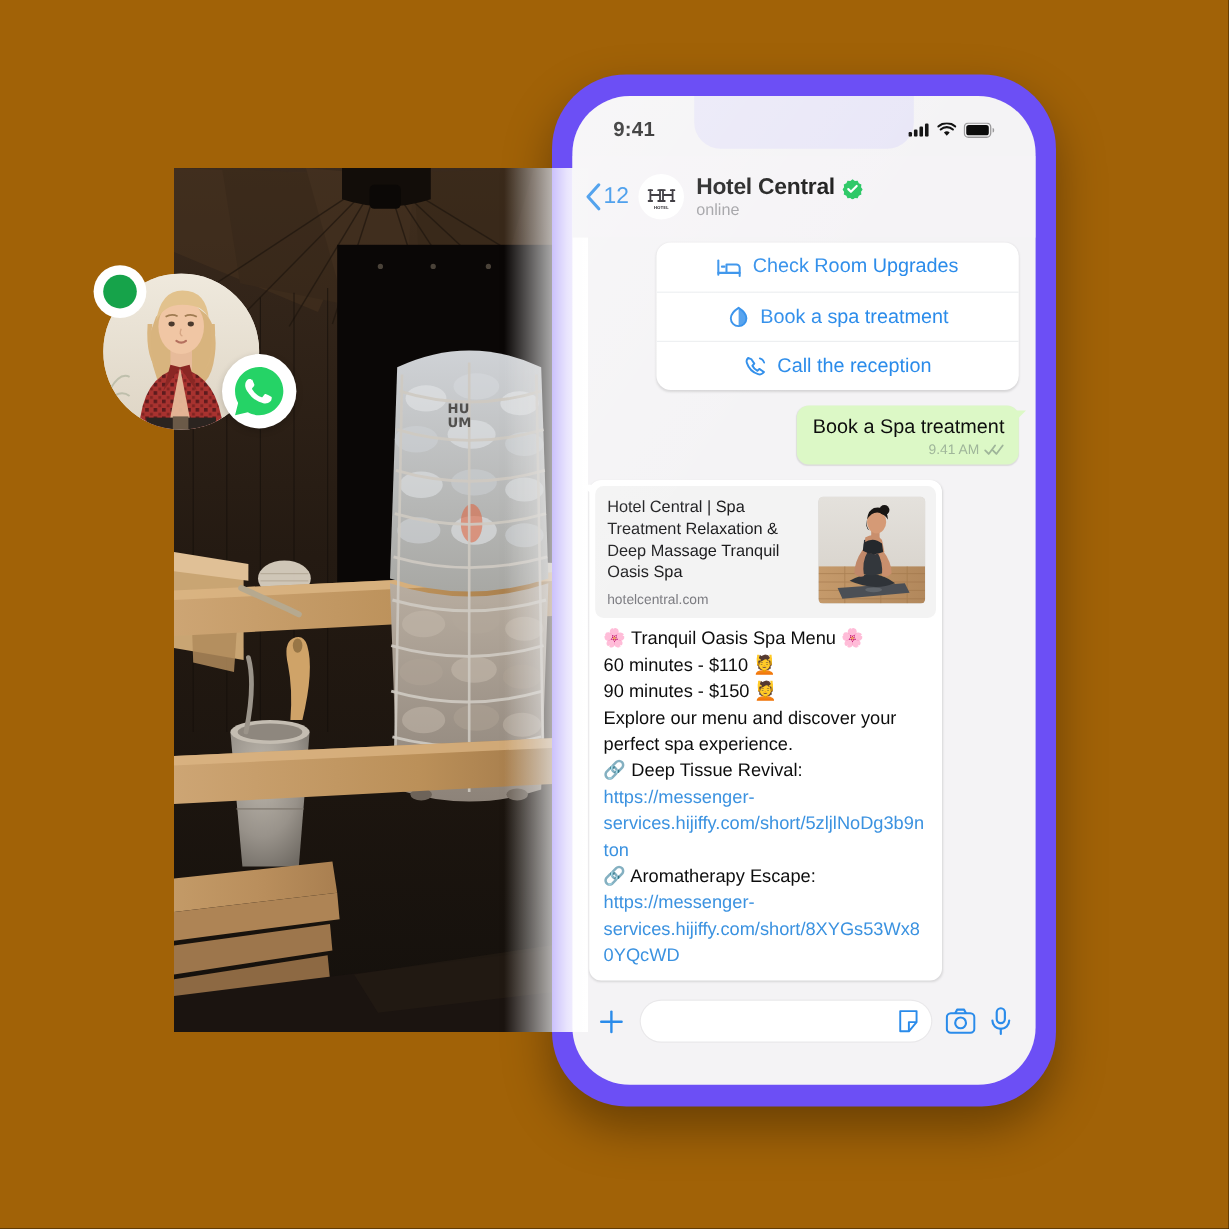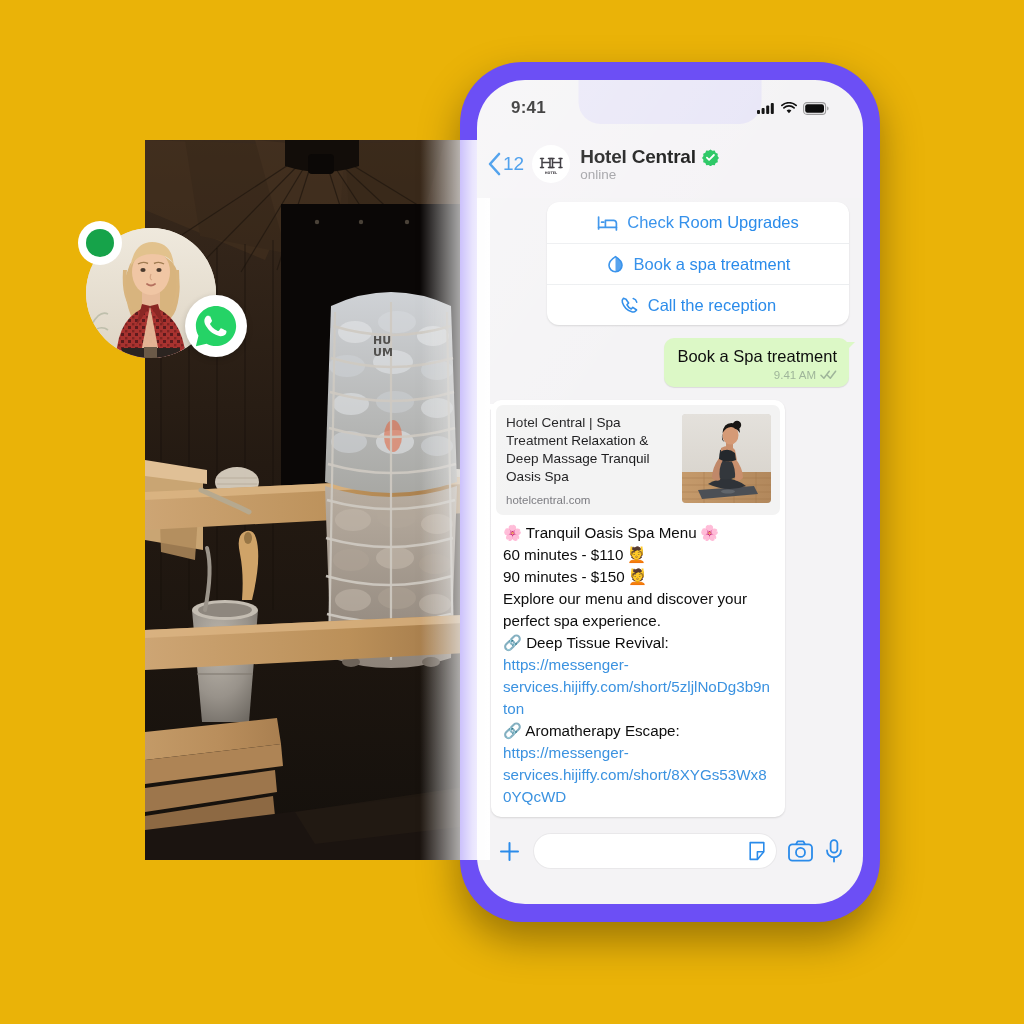--- a/index.html
+++ b/index.html
@@ -2,21 +2,21 @@
 <html><head>
 <meta charset="utf-8">
 <style>
   * { box-sizing: border-box; margin: 0; padding: 0; }
   html, body {
     width: 1024px; height: 1024px;
     background: #000;
     font-family: "Liberation Sans", sans-serif;
     overflow: hidden;
   }
-  #stage { position: relative; width: 1024px; height: 1024px; background: #eab308; }
+  #stage { position: relative; width: 1024px; height: 1024px; background: #a16207; }
 
   
   .photo {
     position: absolute;
     left: 145px; top: 140px; width: 340px; height: 720px;
     overflow: hidden;
     background: #221a14;
   }
   .photo svg { display:block; width: 340px; height: 720px; }
 

